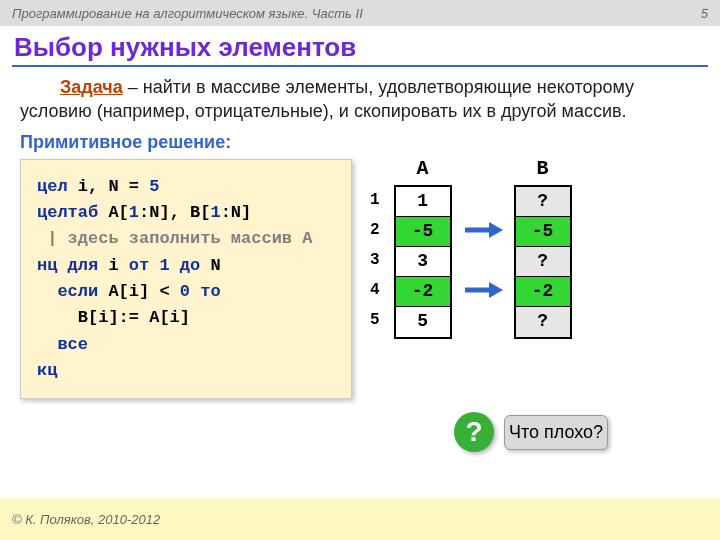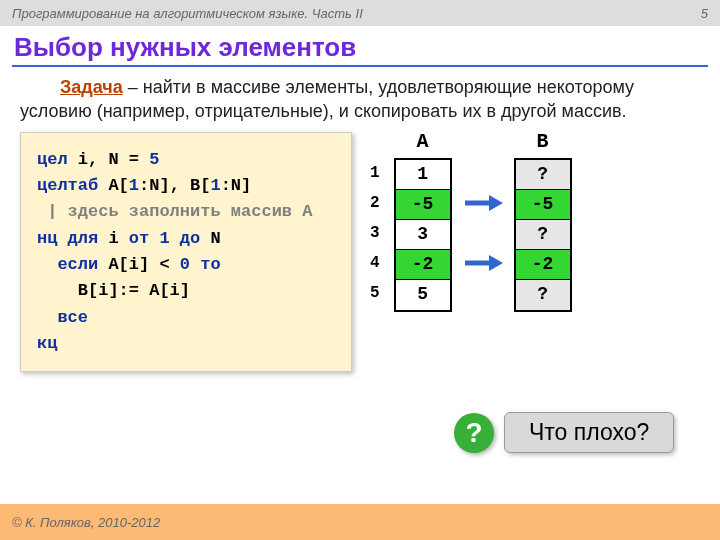--- a/index.html
+++ b/index.html
@@ -144,32 +144,32 @@
     font-size: 28px;
     display: flex;
     align-items: center;
     justify-content: center;
     box-shadow: 2px 2px 4px rgba(0,0,0,0.3);
   }
   .q-pill {
     background: #d9d9d9;
     border: 1px solid #999;
     border-radius: 6px;
-    padding: 6px 24px;
-    font-size: 23px;
+    padding: 6px 4px;
+    font-size: 18px;
     color: #000;
     box-shadow: 2px 2px 4px rgba(0,0,0,0.25);
   }
   .footer-bar {
     position: absolute;
     bottom: 0;
     left: 0;
     right: 0;
-    height: 36px;
-    background: #fdba74;
+    height: 42px;
+    background: #fef9c3;
     display: flex;
     justify-content: space-between;
     align-items: center;
     padding: 16px 12px;
     font-size: 13px;
     font-style: italic;
     color: #666;
   }
 </style>
 </head>
@@ -180,20 +180,21 @@
   <span>5</span>
 </div>
 
 <div class="slide-title">Выбор нужных элементов</div>
 <div class="title-underline"></div>
 
 <div class="content">
   <p class="task-line">
     <span class="task-label">Задача</span><span> – найти в массиве элементы, удовлетворяющие некоторому условию (например, отрицательные), и скопировать их в другой массив.</span>
   </p>
+  <div class="primitive-label">Примитивное решение:</div>
 
   <div class="main-area">
     <div class="code-box"><span class="kw-type">цел</span><span> i, N</span><span> = </span><span class="kw-num">5</span>
 <span class="kw-type">целтаб</span><span> A[</span><span class="kw-num">1</span><span>:N], B[</span><span class="kw-num">1</span><span>:N]</span>
 <span class="kw-cmt"> | здесь заполнить массив A</span>
 <span class="kw-type">нц для</span><span> i </span><span class="kw-type">от </span><span class="kw-num">1</span><span class="kw-type"> до</span><span> N</span>
 <span class="kw-type">  если</span><span> A[i] &lt; </span><span class="kw-num">0</span><span class="kw-type"> то</span>
 <span>    B[i]:= A[i]</span>
 <span class="kw-type">  все</span>
 <span class="kw-type">кц</span></div>

